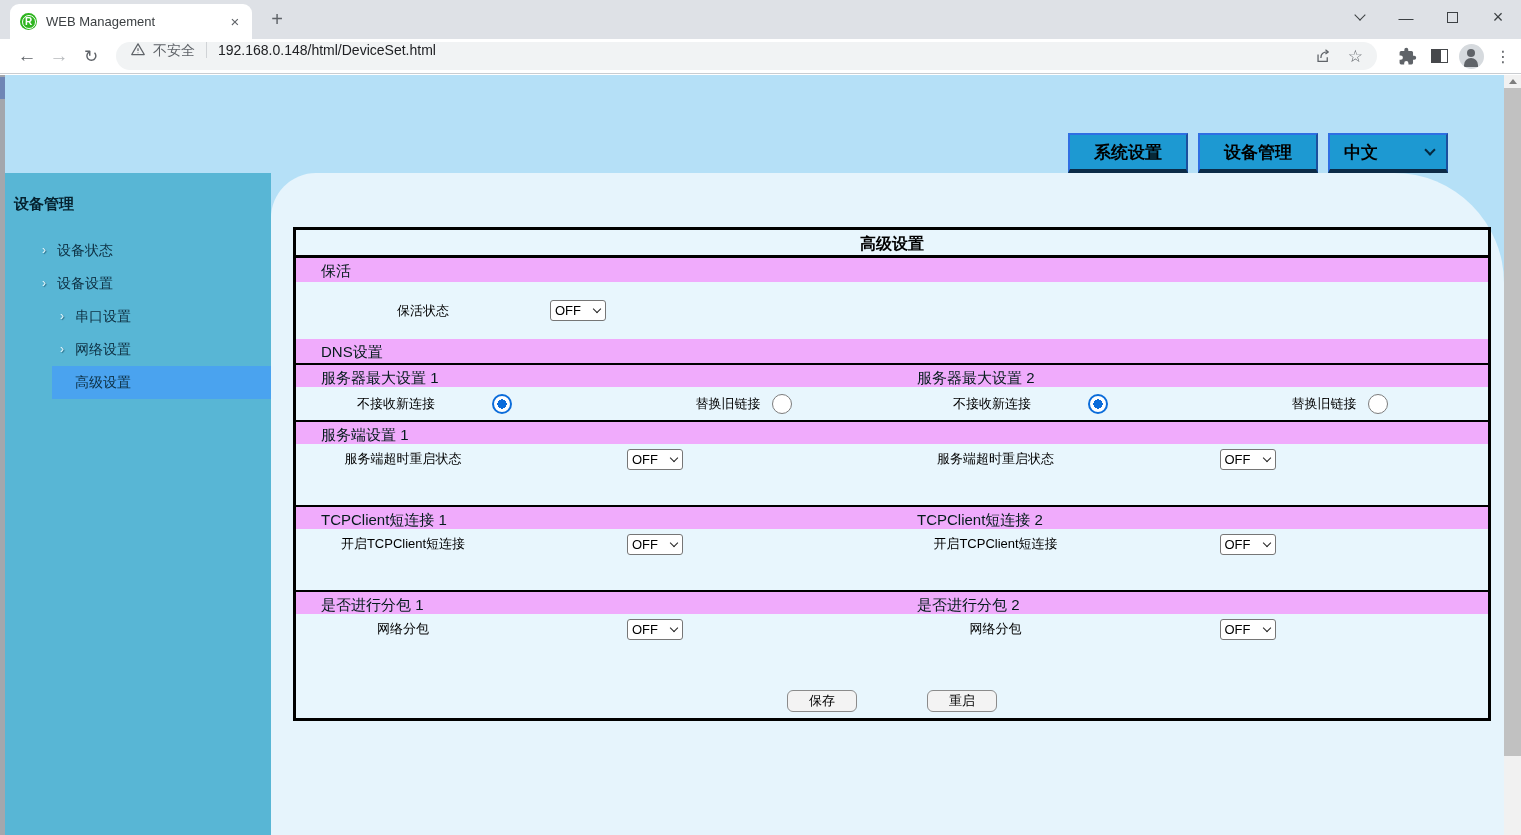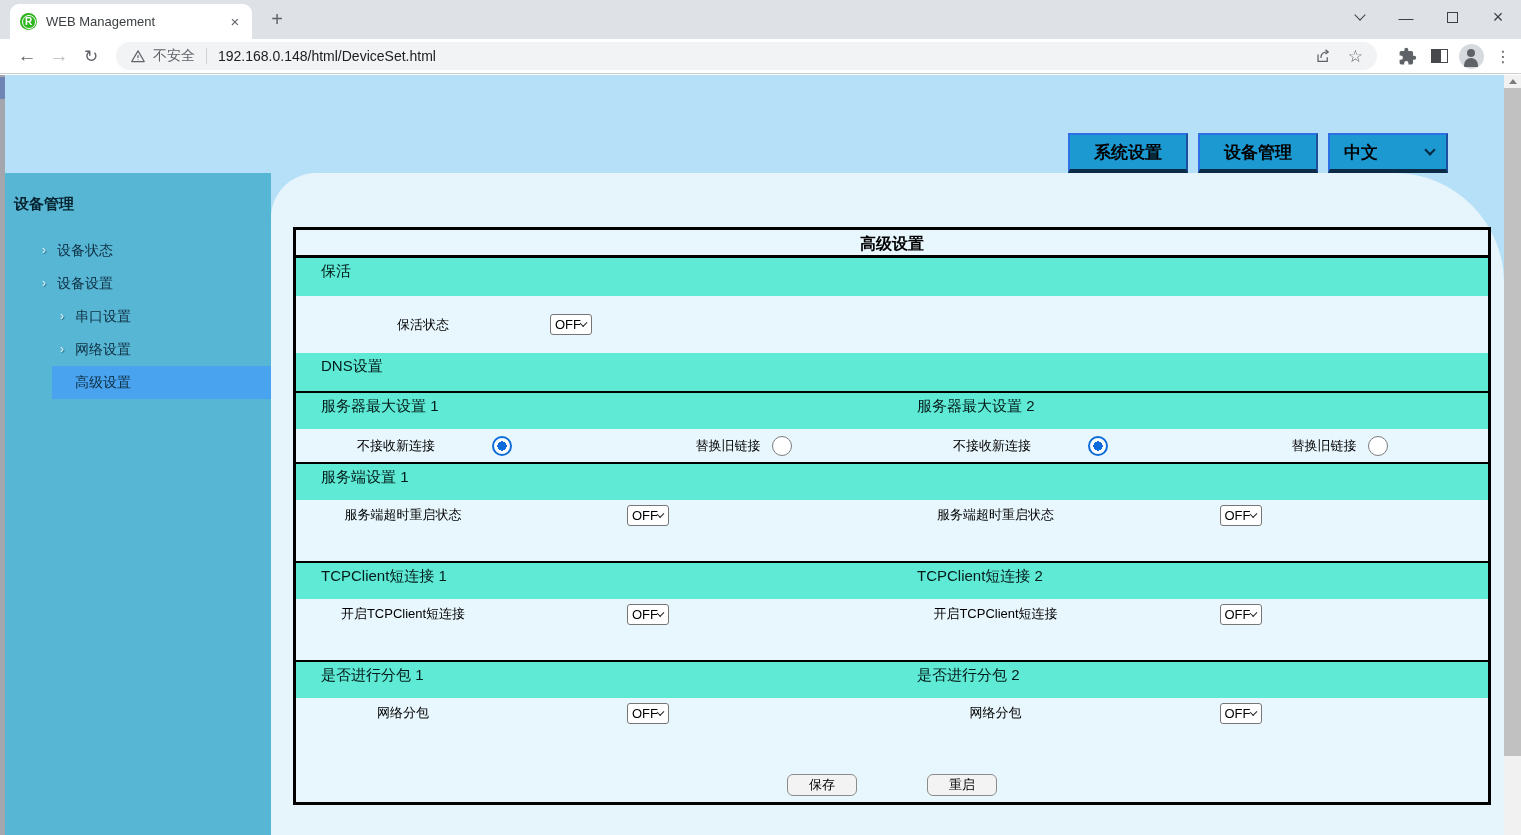--- a/index.html
+++ b/index.html
@@ -24,21 +24,21 @@
           transform:rotate(45deg); margin-top:-4px; }
   .maxbox { width:11px; height:11px; border:1.4px solid #3c4043; }
 
   .toolbar { position:relative; height:35px; background:#fff; border-bottom:1px solid #cacdd1; display:flex; align-items:center; }
   .nav-ic { font-size:19px; color:#5f6368; width:26px; text-align:center; }
   .nav-ic.disabled { color:#b7babd; }
   .nav-ic.back { margin-left:14px; }
   .nav-ic.fwd { margin-left:6px; }
   .nav-ic.reload { margin-left:6px; font-size:17px; }
   .addressbar { flex:1; height:28px; margin-left:12px; margin-right:14px; background:#f1f3f4; border-radius:14px;
-                display:flex; align-items:center; padding:0 14px; }
+                display:flex; padding:0 14px; }
   .warn-ic { flex:none; display:flex; }
   .sec-label { font-size:14px; color:#5f6368; margin-left:7px; white-space:nowrap; }
   .addr-div { width:1px; height:16px; background:#d0d3d6; margin:0 11px; }
   .url-text { font-size:14px; color:#202124; white-space:nowrap; }
   .addr-spacer { flex:1; }
   .pill-ic { margin-left:16px; display:flex; align-items:center; color:#5f6368; }
   .star { font-size:17px; color:#5f6368; }
   .tb-ic { width:32px; display:flex; align-items:center; justify-content:center; flex:none; }
   .panel-icon { width:17px; height:14px; border:1.5px solid #46484b;
                 background:linear-gradient(to right,#46484b 0 62%,#fff 62%); }
@@ -79,30 +79,30 @@
   .scrollbar { position:absolute; right:0; top:0; width:17px; height:100%; background:#f1f1f1; z-index:7; }
   .scroll-up { position:absolute; top:1px; left:0; width:17px; height:11px; display:flex; align-items:center; justify-content:center; }
   .scroll-up .tri { width:0; height:0; border-left:4px solid transparent; border-right:4px solid transparent;
                     border-bottom:5px solid #7d7d7d; }
   .scroll-thumb { position:absolute; top:13px; left:0; width:17px; height:668px; background:#c1c1c1; }
 
   
   .dev-table { margin:54px 0 0 22px; width:1198px; border:3px solid #000; background:#e8f6fd; }
   .t-title { height:28px; line-height:28px; text-align:center; font-weight:bold; font-size:16px;
              border-bottom:3px solid #000; color:#000; }
-  .t-header { height:38px; line-height:25px; background:#5eead4; font-size:15px; color:#041c1b; padding-left:25px; }
+  .t-header { height:24px; line-height:25px; background:#f0abfc; font-size:15px; color:#041c1b; padding-left:25px; }
   .t-header.bt { border-top:2px solid #000; }
   .t-header.split { display:flex; padding:0; }
   .t-header.split > span { width:50%; padding-left:25px; }
 
   .row-full { height:57px; display:flex; align-items:center; }
   .lbl-col { width:254px; text-align:center; font-size:13px; color:#000; }
   .dns-ip-label { margin-left:93px; font-size:13px; color:#000; }
 
-  .sel { width:42px; height:21px; background:#fff; border:1px solid #767676; border-radius:3px;
+  .sel { width:56px; height:21px; background:#fff; border:1px solid #767676; border-radius:3px;
          display:inline-flex; align-items:center; justify-content:space-between; padding:0 5px 0 4px;
          font-size:13px; color:#000; cursor:default; flex:none; }
   .sel-chev { width:6px; height:6px; border-right:1.6px solid #222; border-bottom:1.6px solid #222;
               transform:rotate(45deg); margin-top:-3px; }
 
   .ip-input { margin-left:94px; width:108px; height:21px; border:2px solid #000; background:#fff;
               display:flex; align-items:center; padding-left:2px; }
   .ip-input .seltext { background:#3297fd; color:#fff; font-size:13.5px; line-height:16px; padding:0 1px; }
 
   .row-split { display:flex; }

